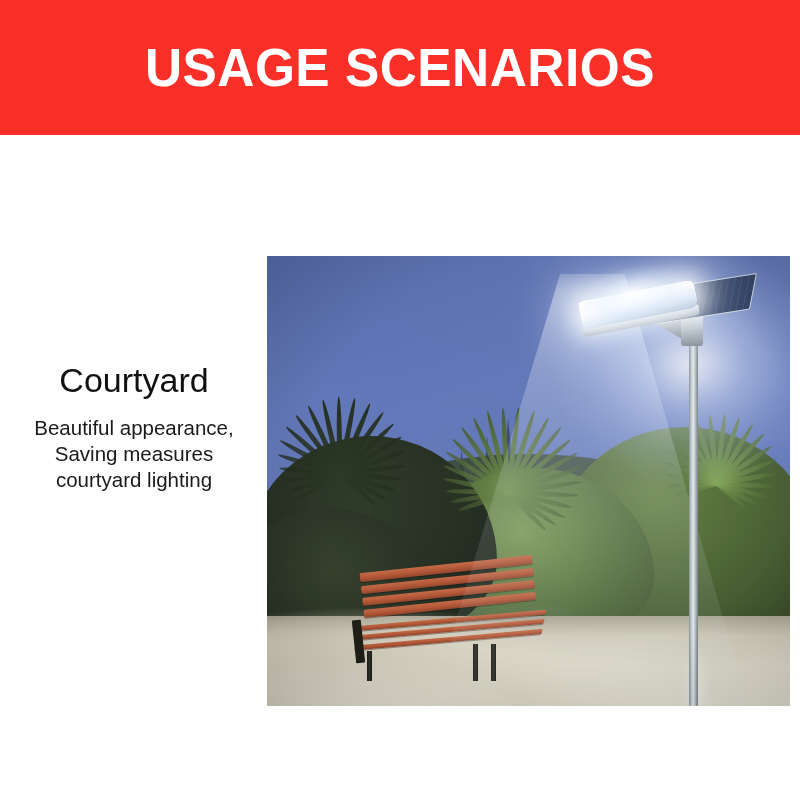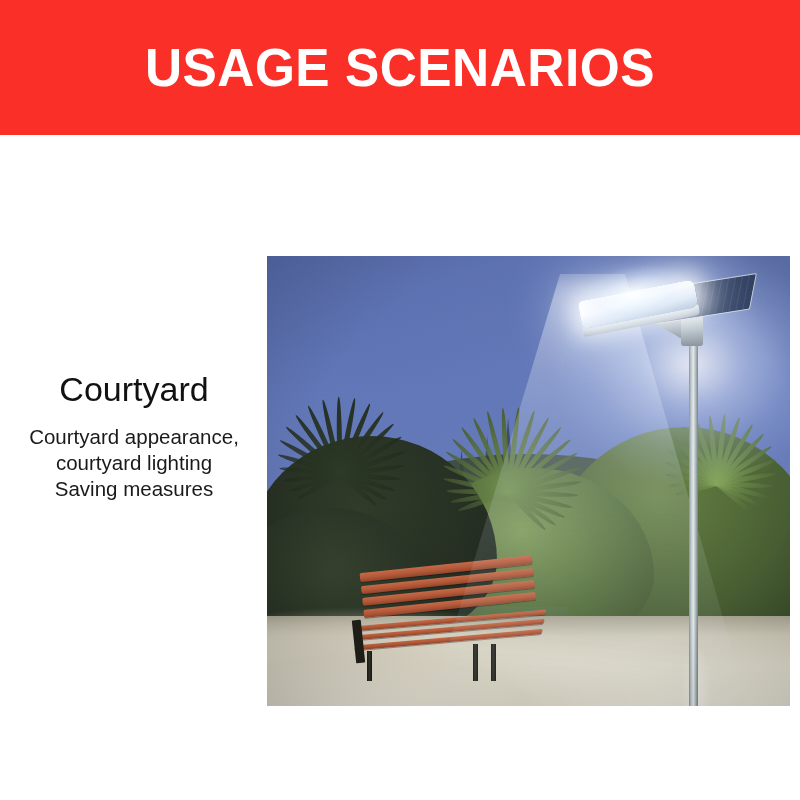--- a/index.html
+++ b/index.html
@@ -35,21 +35,21 @@
     letter-spacing: 0.5px;
     line-height: 1;
     white-space: nowrap;
     transform: scaleX(0.97);
   }
 
   
   .text-col {
     position: absolute;
     left: 14px;
-    top: 370px;
+    top: 361px;
     width: 240px;
     text-align: center;
   }
   .heading {
     font-family: "Liberation Sans", sans-serif;
     font-size: 34px;
     font-weight: normal;
     color: #111111;
     line-height: 1.17;
     margin: 0 0 14px 0;
@@ -356,23 +356,23 @@
 
 <div class="banner">
   <div class="banner-title">USAGE SCENARIOS</div>
 </div>
 
 <div class="text-col">
   <h2 class="heading">
     <span>Courtyard</span><br>
   </h2>
   <p class="body-copy">
-    <span>Courtyard appearance,</span>
+    <span>Beautiful appearance,</span>
+    <span>Saving measures</span>
     <span>courtyard lighting</span>
-    <span>Saving measures</span>
   </p>
 </div>
 
 <div class="photo">
   <div class="photo-inner">
 
     <div class="sky"></div>
 
     <div class="tree-far" style="left:41%;top:40%;width:2.2%;height:16%;clip-path:polygon(50% 0%,100% 100%,0% 100%);"></div>
     <div class="tree-far" style="left:44.5%;top:36%;width:3.2%;height:21%;clip-path:polygon(50% 0%,100% 100%,0% 100%);"></div>

